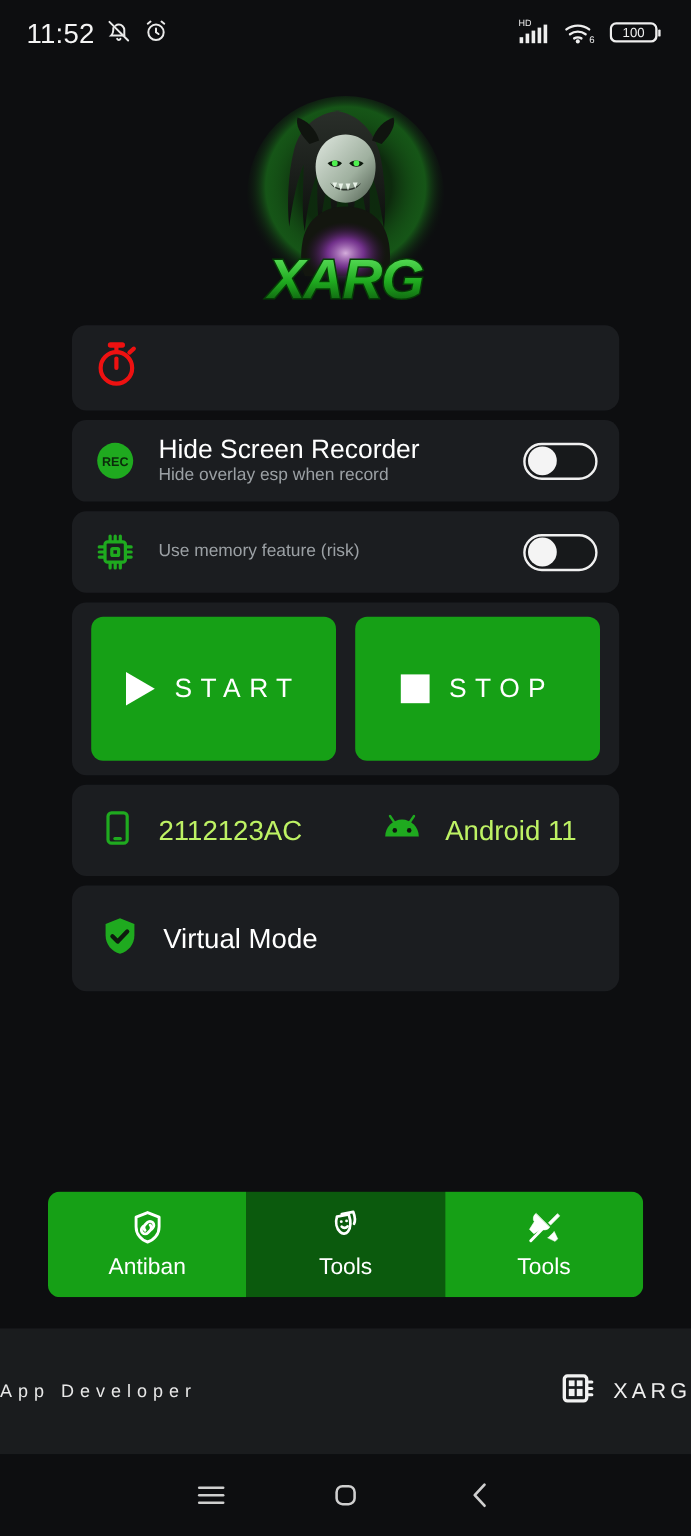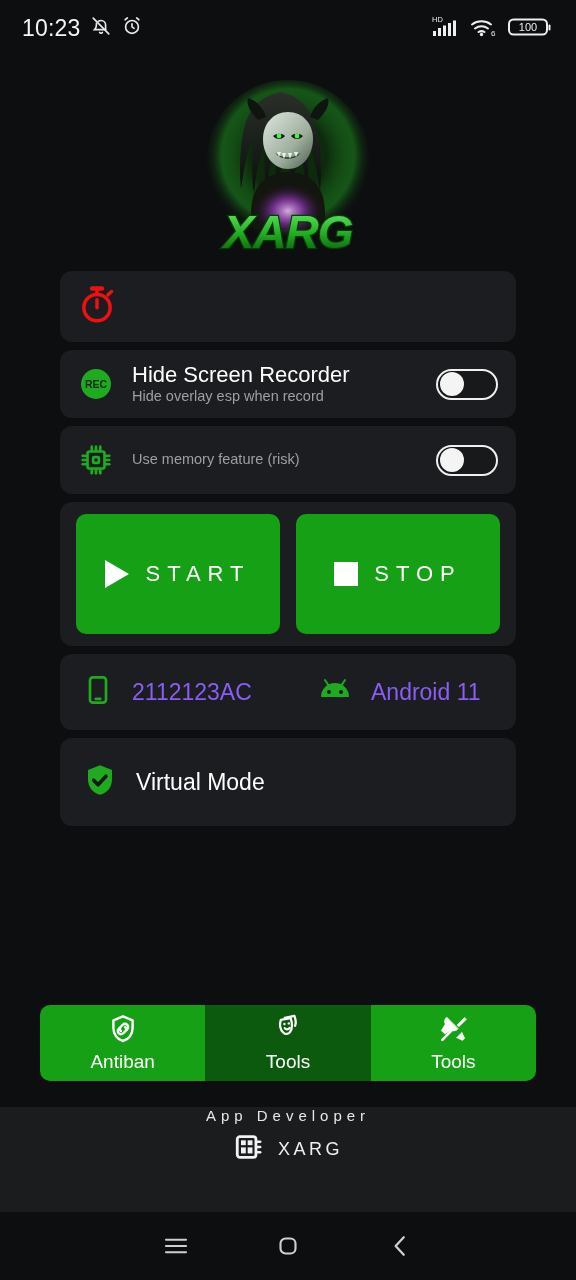--- a/index.html
+++ b/index.html
@@ -69,56 +69,56 @@
     color:#ffffff;
   }
   .btn-label { font-size:22px; letter-spacing:7px; font-weight:400; }
   .tri { width:0; height:0; border-left:24px solid #fff; border-top:14px solid transparent; border-bottom:14px solid transparent; }
   .sqr { width:24px; height:24px; background:#fff; }
 
   
   .card-device { height:76px; display:flex; align-items:center; padding:0 22px; }
   .dev-cell { display:flex; align-items:center; gap:18px; }
   .dev-cell.first { flex:0 0 235px; }
-  .dev-text { font-size:23px; color:#8b5cf6; }
+  .dev-text { font-size:23px; color:#bef264; }
 
   .card-virtual { height:88px; display:flex; align-items:center; padding:0 22px; gap:18px; }
   .virtual-text { font-size:23px; color:#ffffff; }
 
   .spacer { flex:1 1 auto; }
 
   
-  .tabs { margin:0 40px 0 40px; display:flex; border-radius:10px; overflow:hidden; height:76px; }
+  .tabs { margin:0 40px 0 40px; display:flex; border-radius:10px; overflow:hidden; height:88px; }
   .tab { flex:1 1 0; background:#16a016; display:flex; flex-direction:column; align-items:center; justify-content:center; gap:2px; color:#fff; }
   .tab.dim { background:#0b5a0d; }
   .tab-label { font-size:19px; color:#ffffff; }
 
   
   .footer {
     margin-top:26px;
     height:105px; flex:0 0 105px;
     background:#1a1c1e;
-    display:flex; flex-direction:column; align-items:center; justify-content:flex-start; gap:7px;
+    display:flex; flex-direction:row; align-items:center; justify-content:space-between; gap:7px;
   }
   .footer-title { font-size:15px; letter-spacing:5px; color:#e8e8e8; }
   .footer-row { display:flex; align-items:center; gap:13px; }
   .footer-name { font-size:18px; letter-spacing:3.5px; color:#efefef; }
 
   
   .navbar { height:68px; flex:0 0 68px; display:flex; align-items:center; justify-content:space-around; padding:0 120px; background:#0d0e10; }
   .nav-btn { width:44px; height:44px; display:flex; align-items:center; justify-content:center; }
 </style>
 </head>
 <body>
 
 <div class="phone">
 
   <div class="statusbar">
     <div class="sb-left">
-      <span class="sb-time">10:23</span>
+      <span class="sb-time">11:52</span>
       <span class="ico">
         <svg width="22" height="22" viewBox="0 0 24 24" fill="none" stroke="#e9e9e9" stroke-width="1.8" stroke-linecap="round">
           <path d="M17 16v-5a5 5 0 0 0-5-5 5 5 0 0 0-3 1"></path>
           <path d="M7 9v2c0 3-2 5-2 5h12"></path>
           <path d="M10.5 19a1.7 1.7 0 0 0 3 0"></path>
           <line x1="3.5" y1="3.5" x2="20.5" y2="20.5"></line>
         </svg>
       </span>
       <span class="ico">
         <svg width="22" height="22" viewBox="0 0 24 24" fill="none" stroke="#e9e9e9" stroke-width="1.8" stroke-linecap="round">

